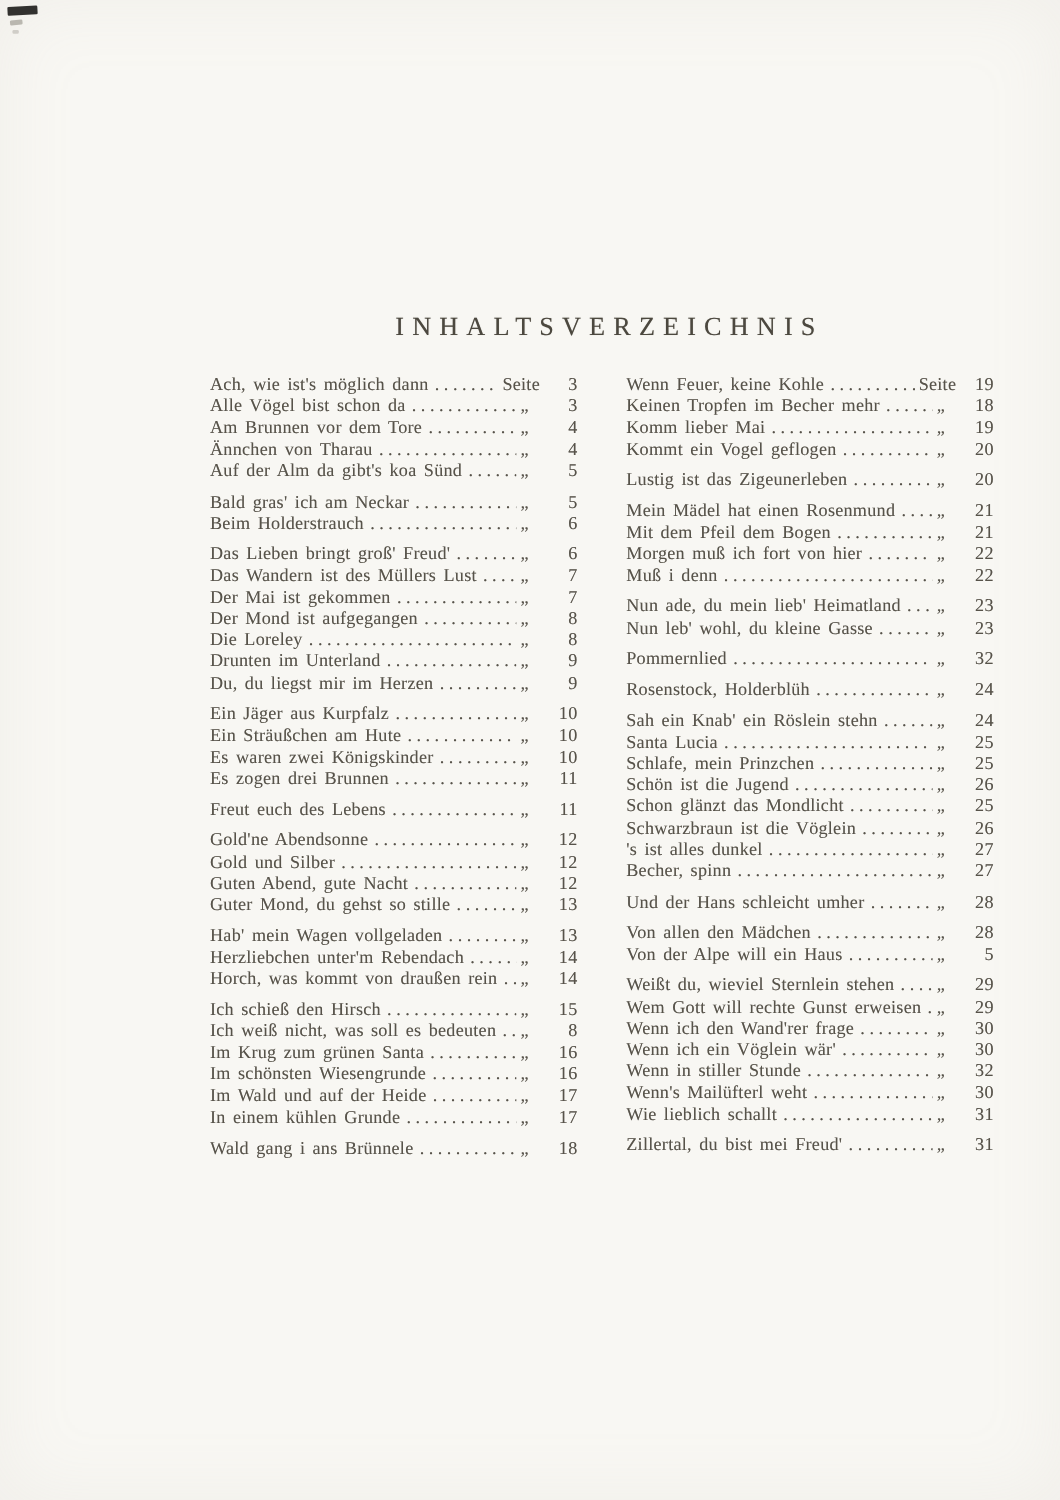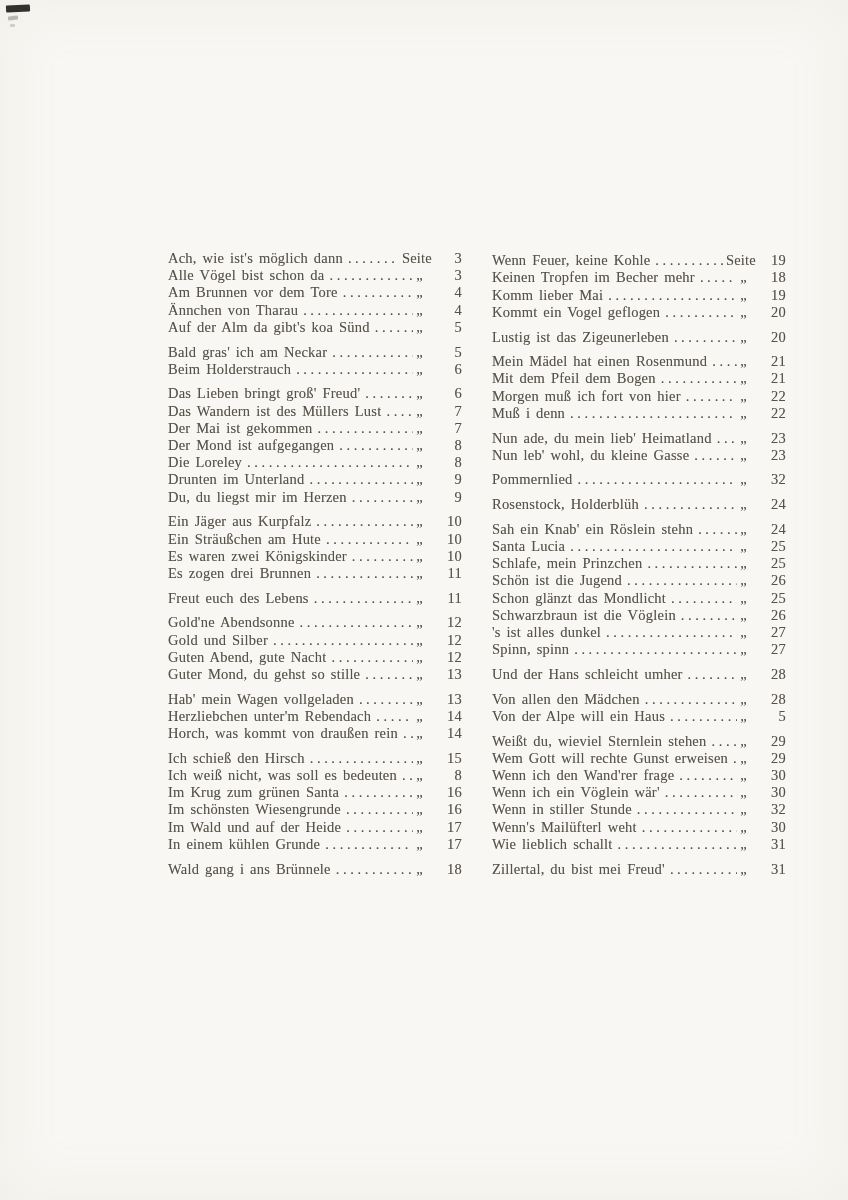--- a/index.html
+++ b/index.html
@@ -35,21 +35,21 @@
   }
   .title{
     margin:0 0 28px 0;
     padding-left:12px;
     font-size:21px;line-height:22px;font-weight:normal;
     letter-spacing:6.5px;
     text-align:center;
     color:#4c483f;
     text-shadow:0 0 .6px rgba(76,72,63,.45);
   }
-  .columns{display:flex;gap:30px;align-items:flex-end;}
+  .columns{display:flex;gap:39px;}
   .col{
     width:294px;
     font-size:14.5px;line-height:17.2px;
     color:#57534a;
     text-shadow:0 0 .5px rgba(87,83,74,.4);
     word-spacing:.14em;
     letter-spacing:.015em;
   }
   .toc-group:not(:first-child){margin-top:7.5px;}
   .toc-row{display:flex;align-items:baseline;white-space:nowrap;}
@@ -69,20 +69,21 @@
 </style>
 </head>
 <body>
 
 <div class="page">
   <div class="smudge"></div>
   <div class="speck1"></div>
   <div class="speck2"></div>
 
   <div class="content">
+    <h1 class="title">INHALTSVERZEICHNIS</h1>
     <div class="columns">
       <div class="col">
           <div class="toc-group">
             <div class="toc-row">
               <span class="toc-title">Ach, wie ist's möglich dann</span>
               <span class="toc-dots"></span>
               <span class="toc-ref seite">Seite</span>
               <span class="toc-page">3</span>
             </div>
             <div class="toc-row">
@@ -423,21 +424,21 @@
               <span class="toc-ref ditto">„</span>
               <span class="toc-page">26</span>
             </div>
             <div class="toc-row">
               <span class="toc-title">'s ist alles dunkel</span>
               <span class="toc-dots"></span>
               <span class="toc-ref ditto">„</span>
               <span class="toc-page">27</span>
             </div>
             <div class="toc-row">
-              <span class="toc-title">Spinn, spinn</span>
+              <span class="toc-title">Becher, spinn</span>
               <span class="toc-dots"></span>
               <span class="toc-ref ditto">„</span>
               <span class="toc-page">27</span>
             </div>
           </div>
           <div class="toc-group">
             <div class="toc-row">
               <span class="toc-title">Und der Hans schleicht umher</span>
               <span class="toc-dots"></span>
               <span class="toc-ref ditto">„</span>

